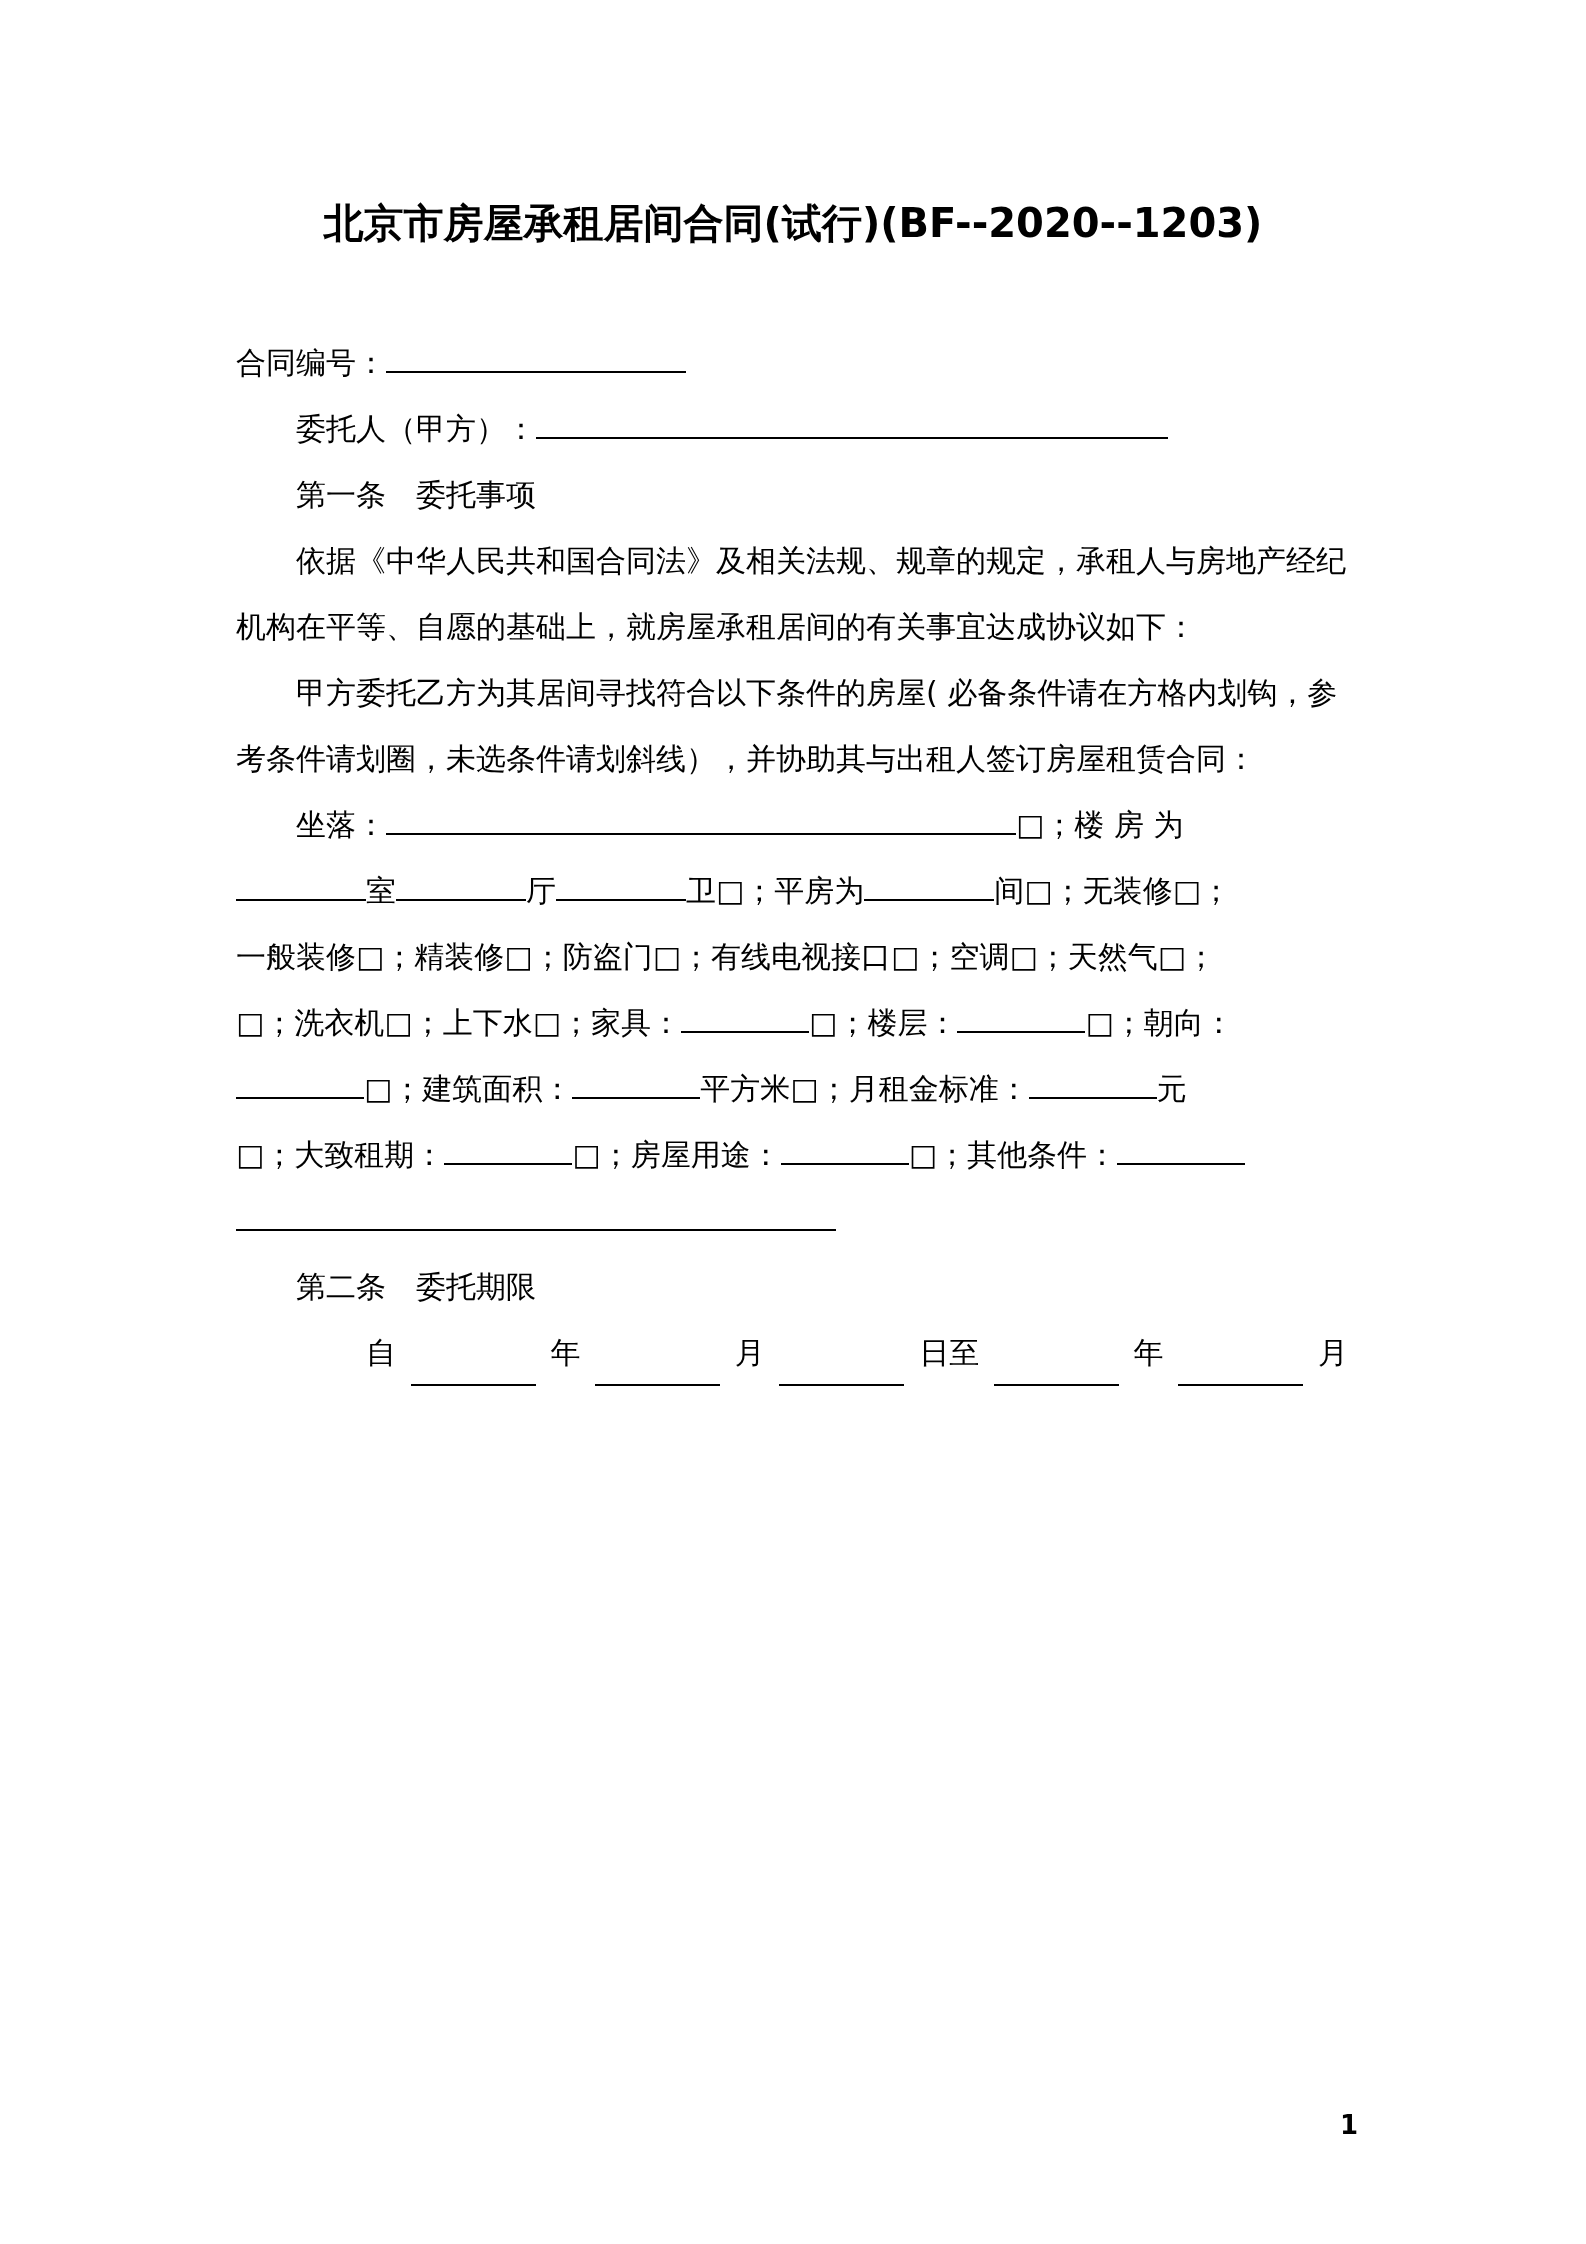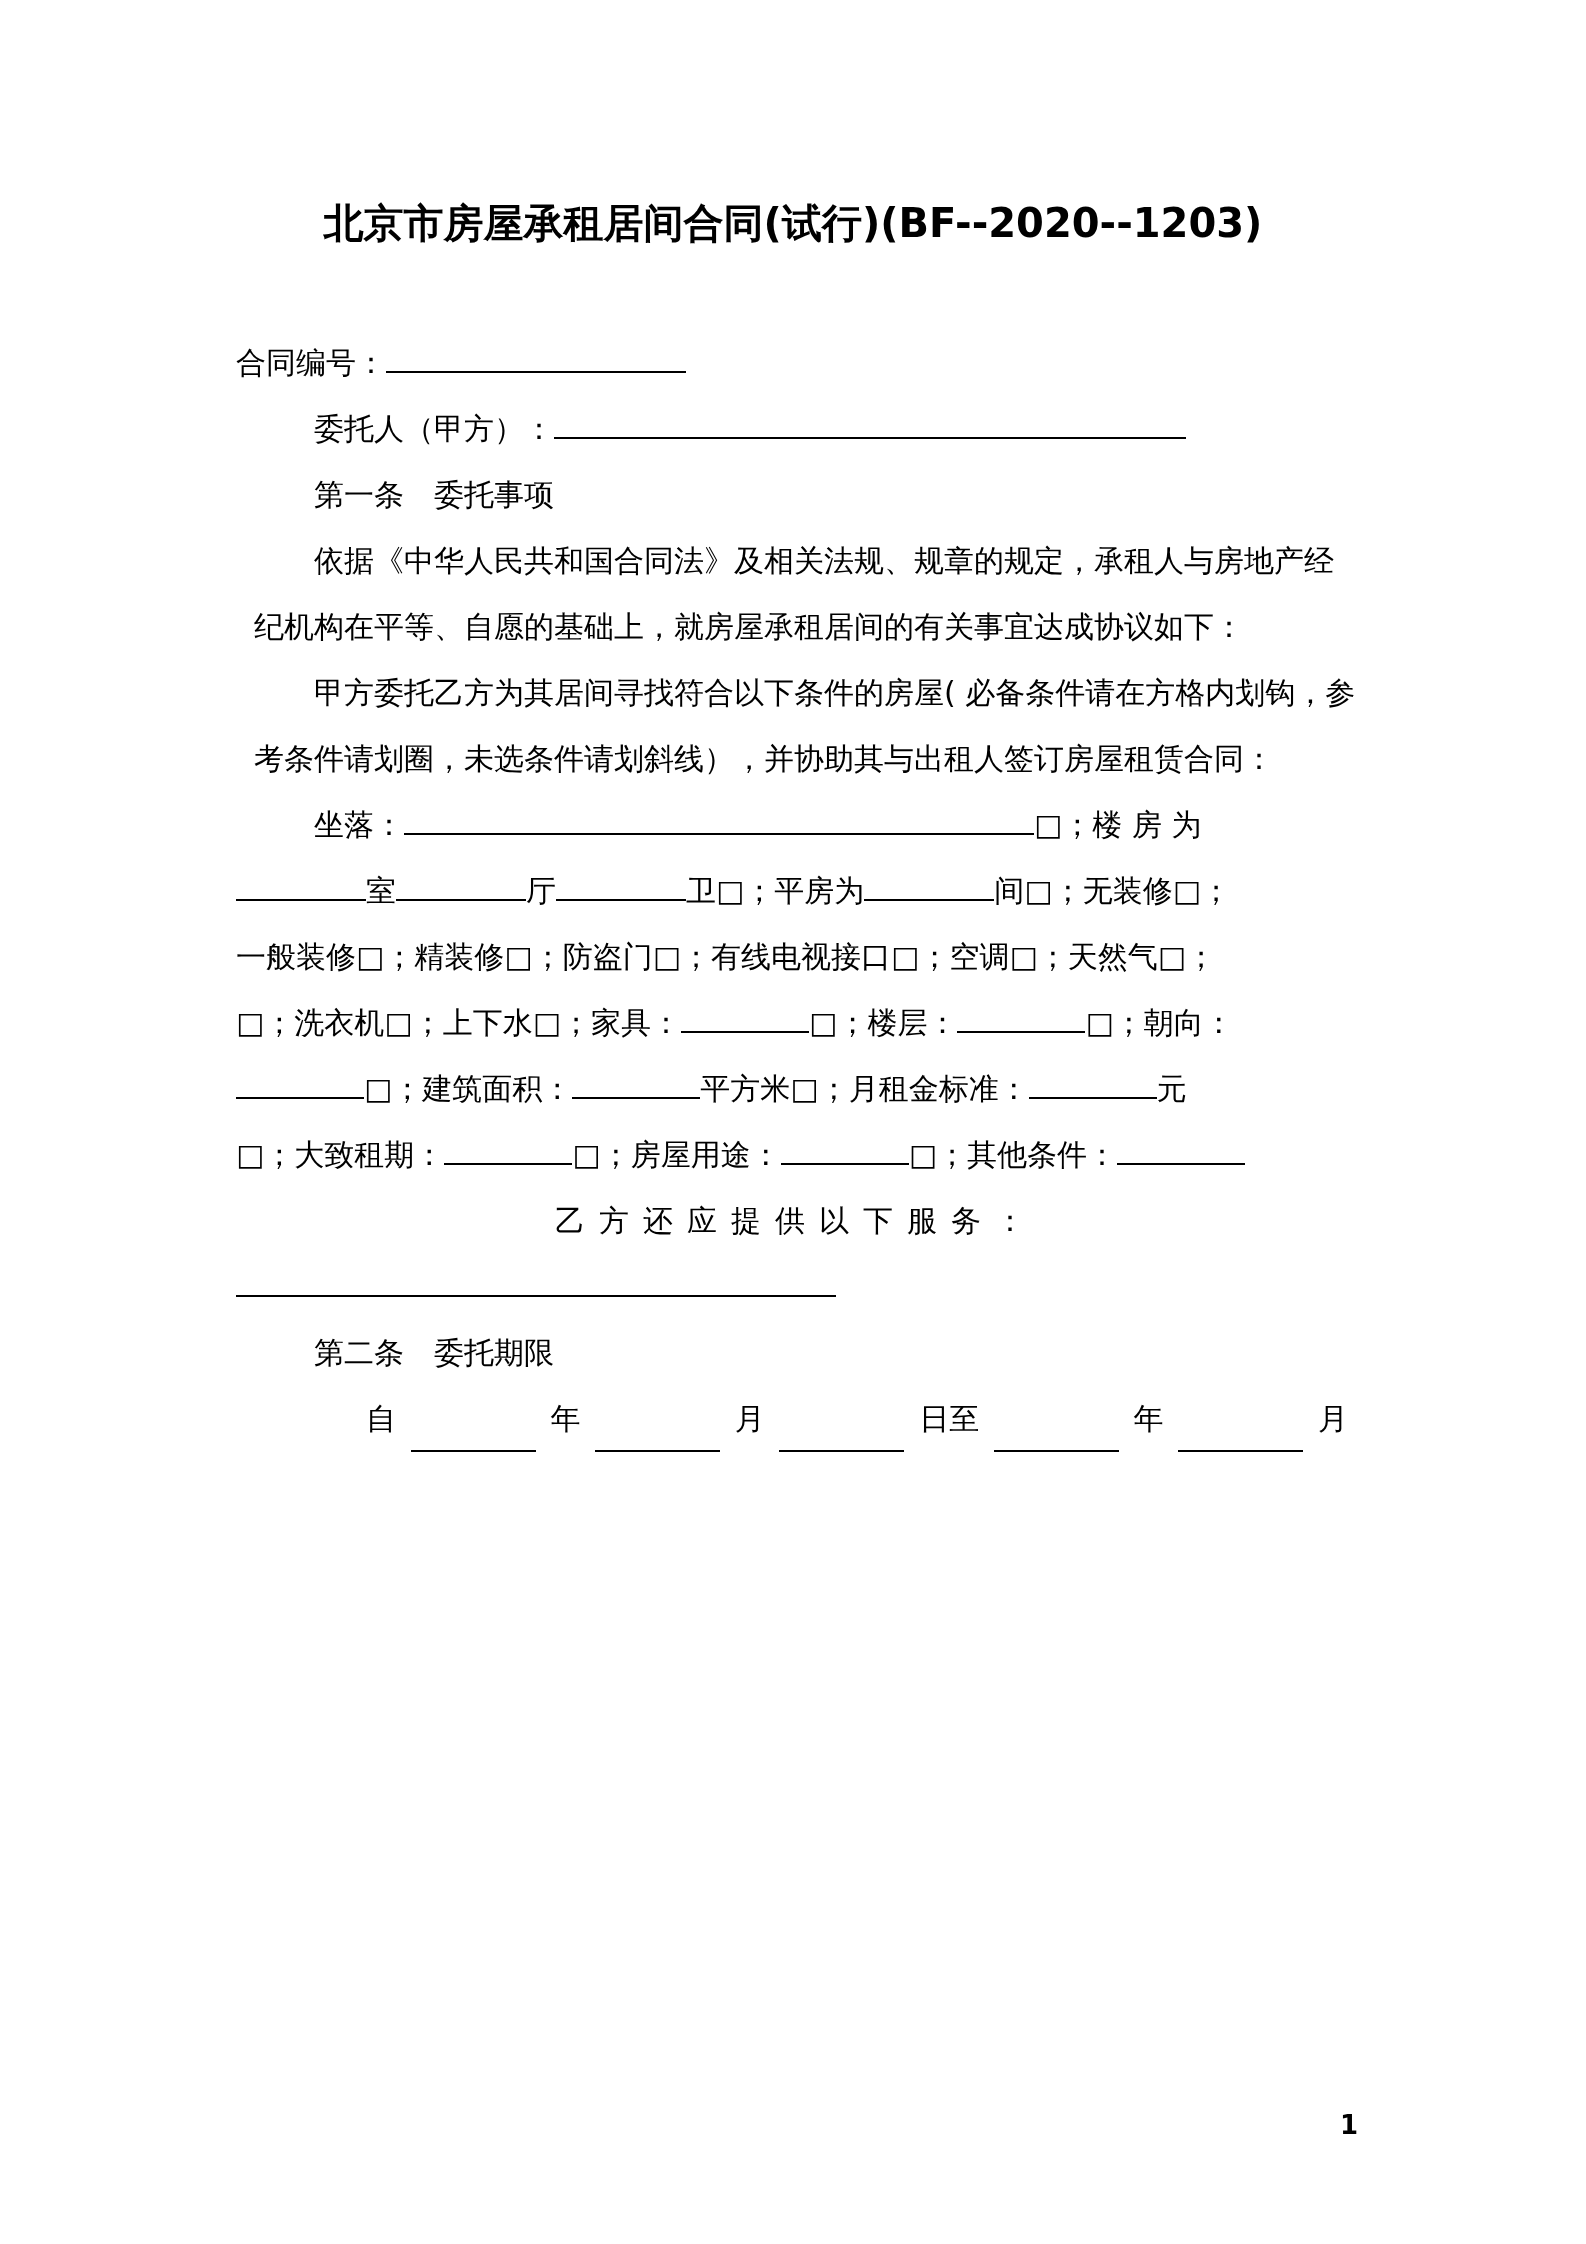--- a/index.html
+++ b/index.html
@@ -42,21 +42,20 @@
   }
   p.line {
     margin: 0 0 0 0;
     font-size: 30px;
     line-height: 66px;
     white-space: pre-wrap;
     word-break: break-all;
   }
   p.indent {
     text-indent: 60px;
-    margin-left: 18px;
   }
   .blank {
     display: inline-block;
     border-bottom: 2px solid #000;
     vertical-align: baseline;
   }
   .b-num { width: 300px; }
   .b-party { width: 632px; }
   .b-addr { width: 630px; }
   .b-short { width: 130px; }
@@ -106,21 +105,20 @@
 
     <p class="line">一般装修□；精装修□；防盗门□；有线电视接口□；空调□；天然气□；</p>
 
 
     <p class="line"><span>□；洗衣机□；上下水□；家具：</span><span class="blank b-mid"></span><span>□；楼层：</span><span class="blank b-mid"></span><span>□；朝向：</span></p>
 
     <p class="line"><span class="blank b-mid"></span><span>□；建筑面积：</span><span class="blank b-mid"></span><span>平方米□；月租金标准：</span><span class="blank b-mid"></span><span>元</span></p>
 
     <p class="line"><span>□；大致租期：</span><span class="blank b-mid"></span><span>□；房屋用途：</span><span class="blank b-mid"></span><span>□；其他条件：</span><span class="blank b-mid"></span></p>
 
-    <p class="line" style="text-align:center"><span class="spaced">乙方还应提供以下服务：</span></p>
 
     <p class="line"><span class="blank" style="width:600px"></span></p>
 
     <p class="line indent">第二条　委托期限</p>
 
     <div class="justify-row">
       <span>自</span>
       <span class="blank" style="width:125px"></span>
       <span>年</span>
       <span class="blank" style="width:125px"></span>

